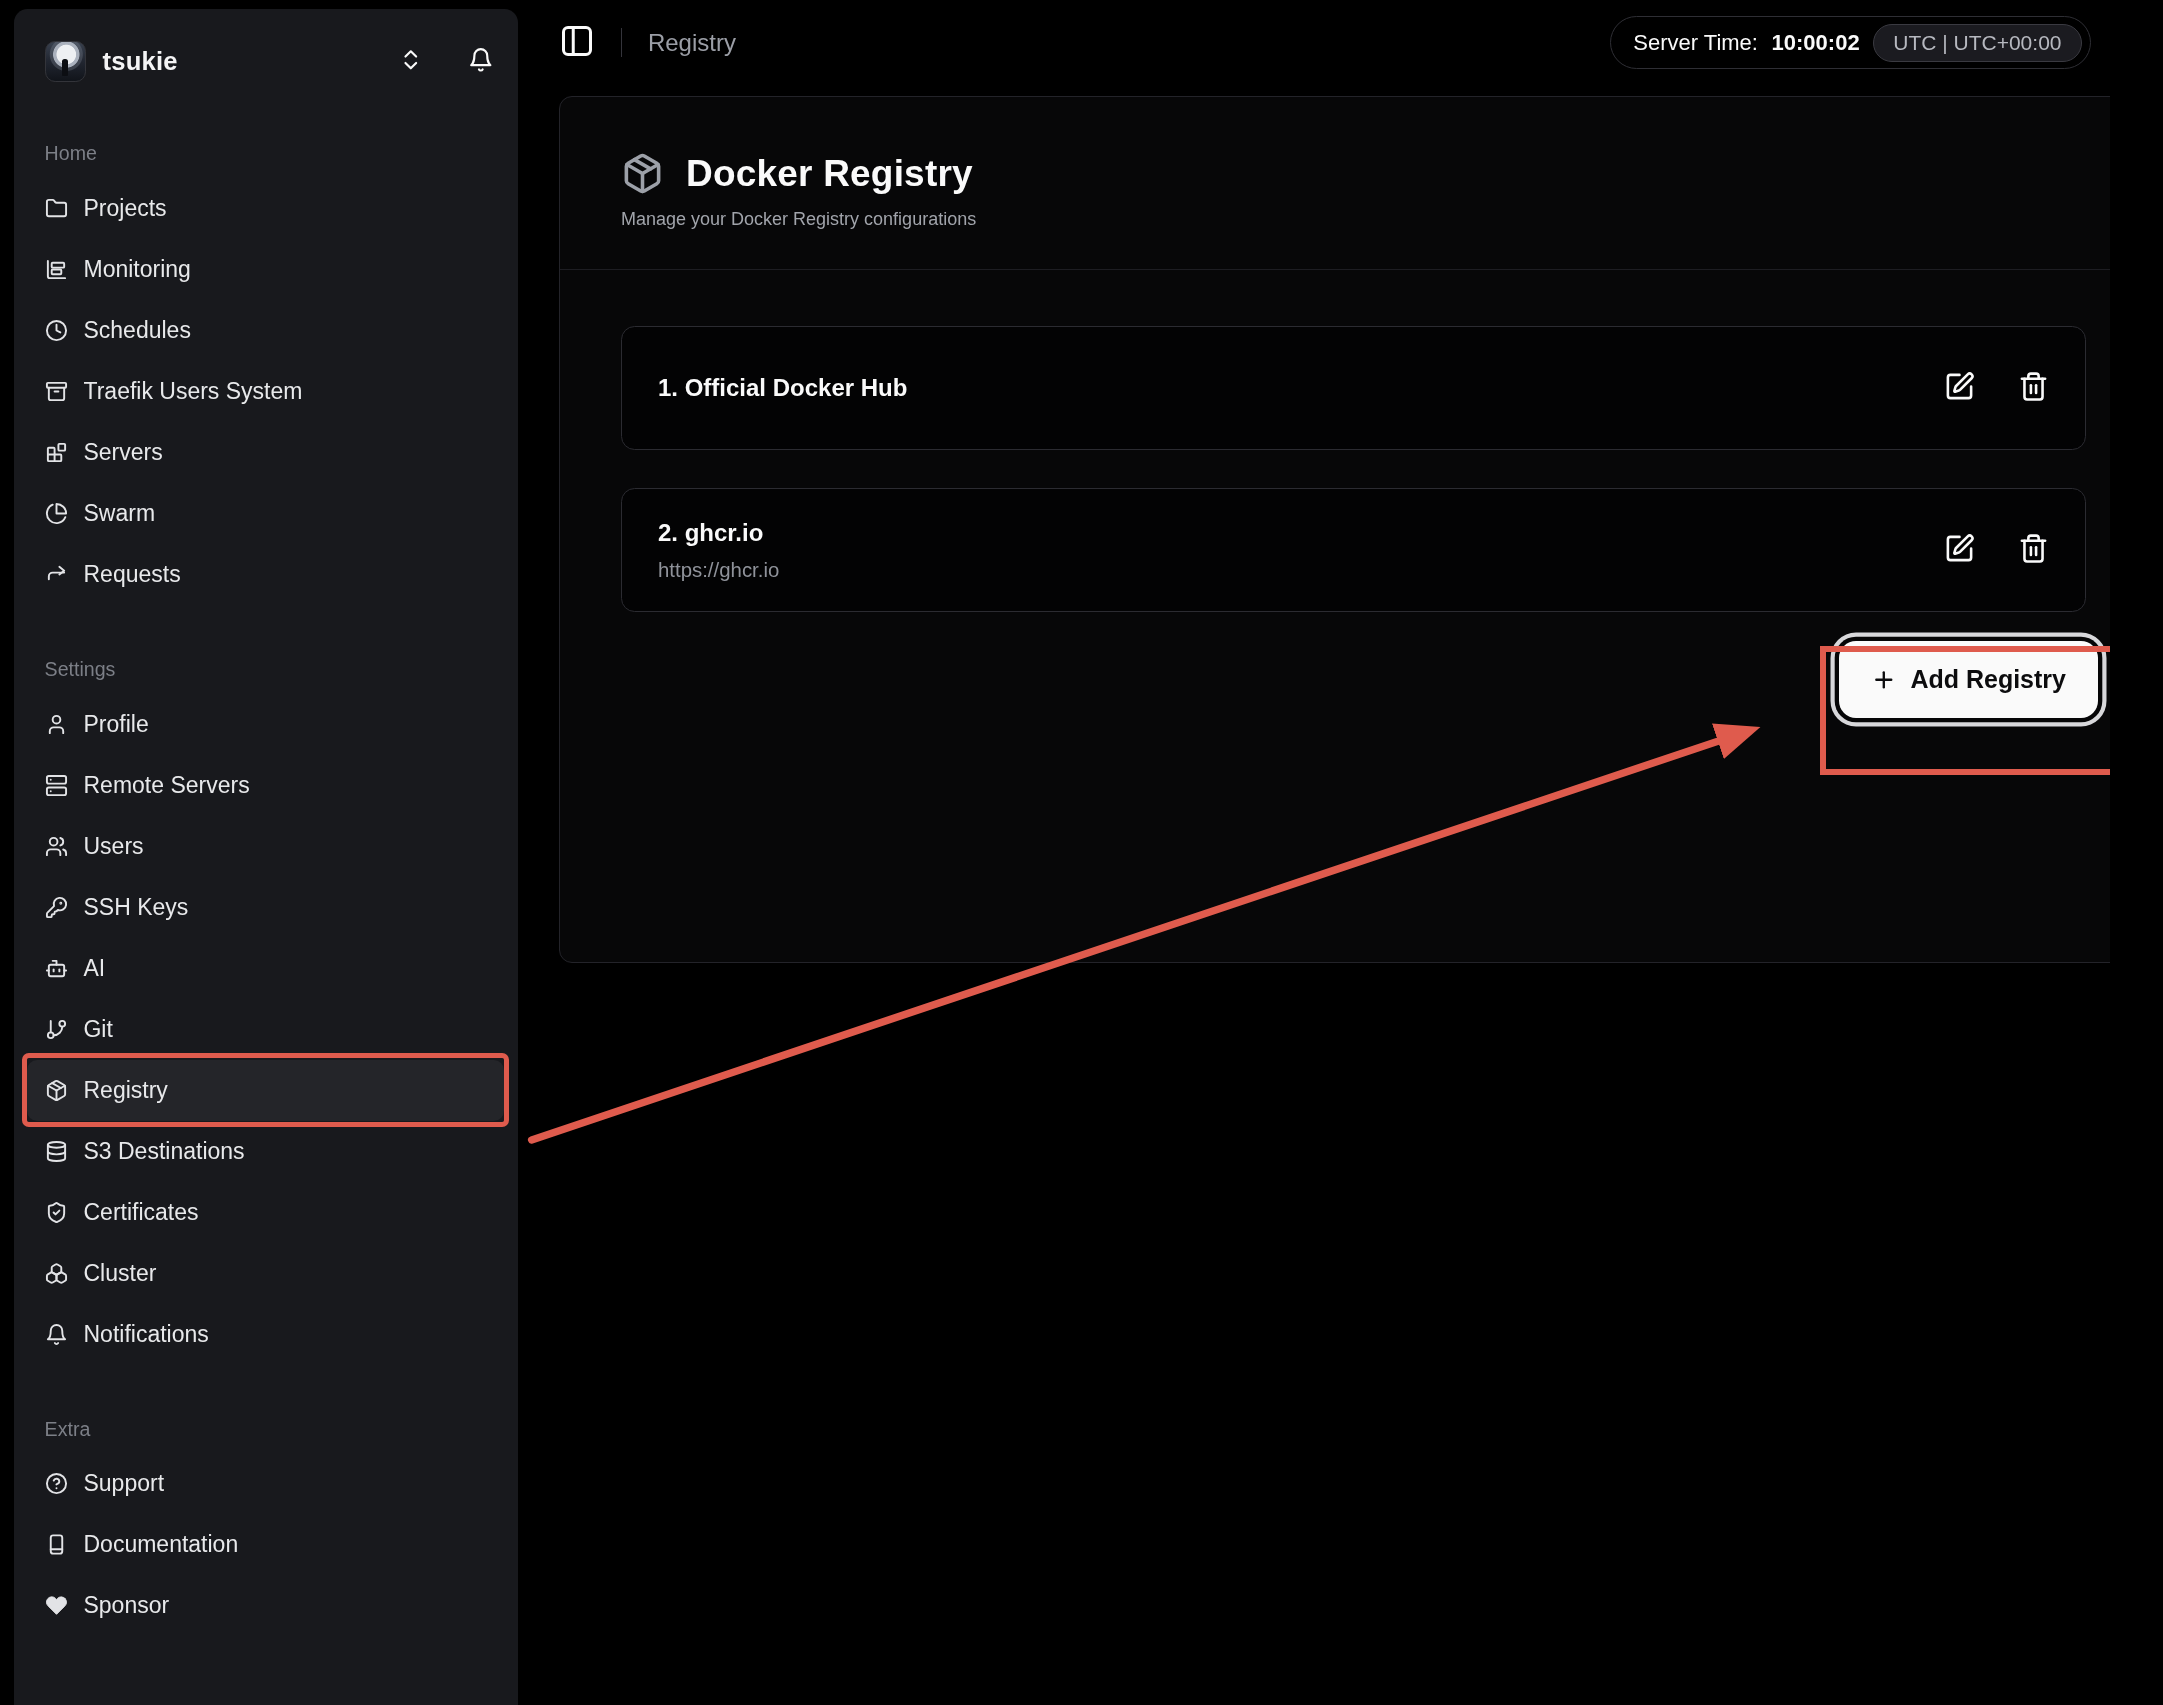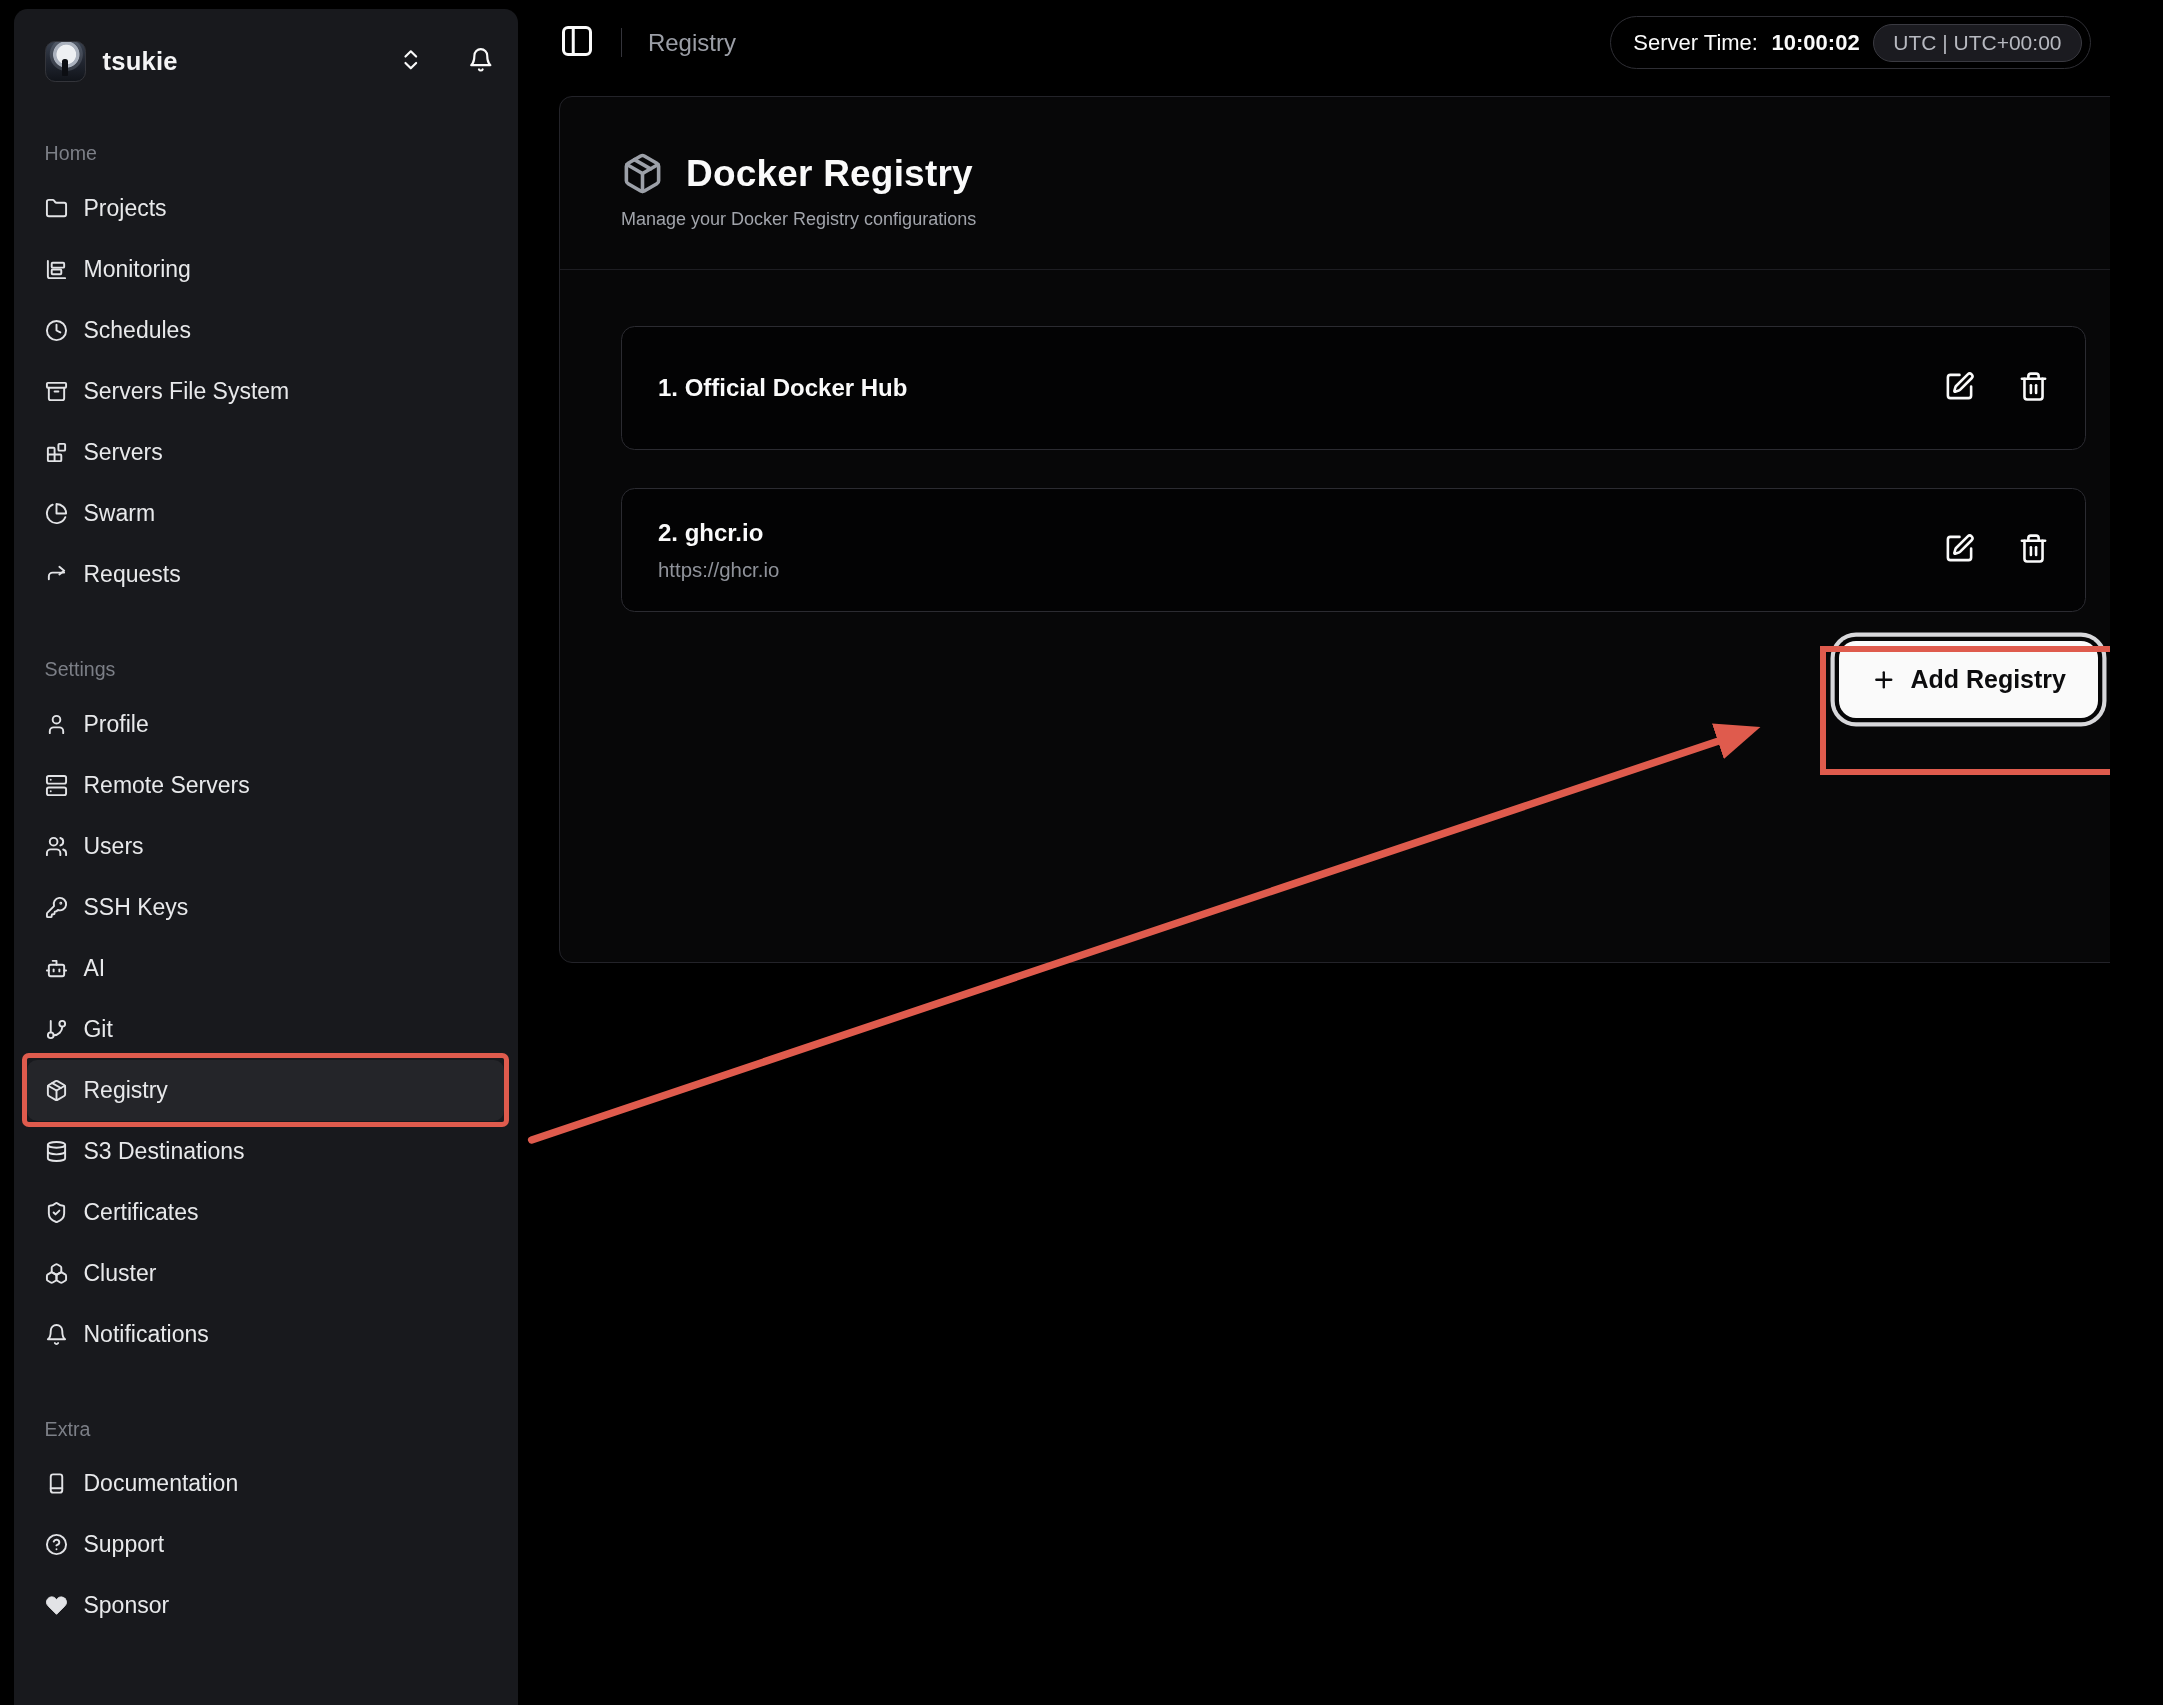--- a/index.html
+++ b/index.html
@@ -181,21 +181,21 @@
       </div>
 
       <div class="nav-item">
         <span class="icon nav-icon">
           <svg width="23" height="23" viewBox="0 0 24 24" fill="none" stroke="currentColor" stroke-width="2" stroke-linecap="round" stroke-linejoin="round">
               <rect x="2" y="3" width="20" height="5" rx="1"></rect>
               <path d="M4 8v11a2 2 0 0 0 2 2h12a2 2 0 0 0 2-2V8"></path>
               <path d="M10 12h4"></path>
             </svg>
         </span>
-        <span>Servers File System</span>
+        <span>Traefik Users System</span>
       </div>
 
       <div class="nav-item">
         <span class="icon nav-icon">
           <svg width="23" height="23" viewBox="0 0 24 24" fill="none" stroke="currentColor" stroke-width="2" stroke-linecap="round" stroke-linejoin="round">
               <rect x="14" y="3" width="7" height="7" rx="1"></rect>
               <path d="M10 21V8a1 1 0 0 0-1-1H4a1 1 0 0 0-1 1v12a1 1 0 0 0 1 1h12a1 1 0 0 0 1-1v-5a1 1 0 0 0-1-1H3"></path>
             </svg>
         </span>
         <span>Servers</span>
@@ -350,36 +350,36 @@
         <span>Notifications</span>
       </div>
     </nav>
 
     <nav class="section">
       <div class="section-label">Extra</div>
 
       <div class="nav-item">
         <span class="icon nav-icon">
           <svg width="23" height="23" viewBox="0 0 24 24" fill="none" stroke="currentColor" stroke-width="2" stroke-linecap="round" stroke-linejoin="round">
-              <rect x="6" y="2.5" width="12" height="19" rx="2.5"></rect>
-              <path d="M6 17h12"></path>
-            </svg>
-        </span>
-        <span>Documentation</span>
-      </div>
-
-      <div class="nav-item">
-        <span class="icon nav-icon">
-          <svg width="23" height="23" viewBox="0 0 24 24" fill="none" stroke="currentColor" stroke-width="2" stroke-linecap="round" stroke-linejoin="round">
               <circle cx="12" cy="12" r="10"></circle>
               <path d="M9.09 9a3 3 0 0 1 5.83 1c0 2-3 3-3 3"></path>
               <path d="M12 17h.01"></path>
             </svg>
         </span>
         <span>Support</span>
+      </div>
+
+      <div class="nav-item">
+        <span class="icon nav-icon">
+          <svg width="23" height="23" viewBox="0 0 24 24" fill="none" stroke="currentColor" stroke-width="2" stroke-linecap="round" stroke-linejoin="round">
+              <rect x="6" y="2.5" width="12" height="19" rx="2.5"></rect>
+              <path d="M6 17h12"></path>
+            </svg>
+        </span>
+        <span>Documentation</span>
       </div>
 
       <div class="nav-item">
         <span class="icon nav-icon heart">
           <svg width="23" height="23" viewBox="0 0 24 24" fill="currentColor" stroke="currentColor" stroke-width="1" stroke-linecap="round" stroke-linejoin="round">
               <path d="M20.84 4.61a5.5 5.5 0 0 0-7.78 0L12 5.67l-1.06-1.06a5.5 5.5 0 0 0-7.78 7.78l1.06 1.06L12 21.23l7.78-7.78 1.06-1.06a5.5 5.5 0 0 0 0-7.78z"></path>
             </svg>
         </span>
         <span>Sponsor</span>
       </div>

